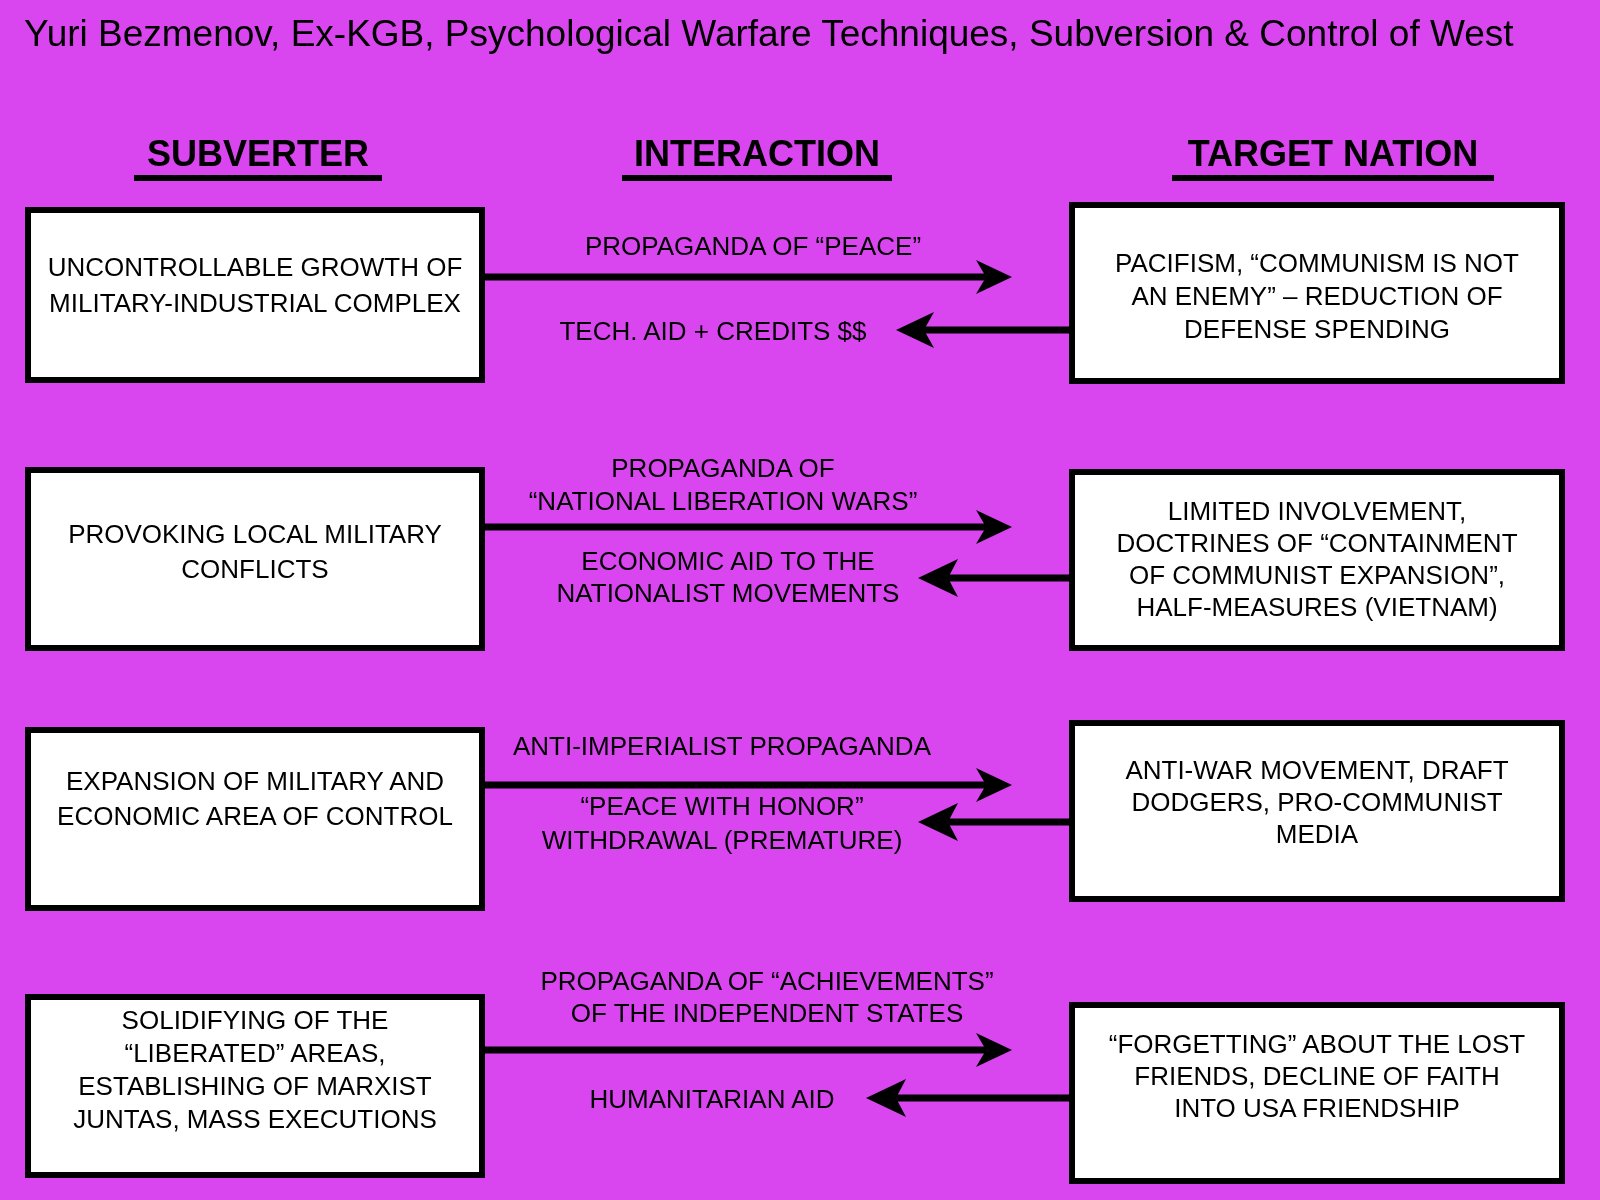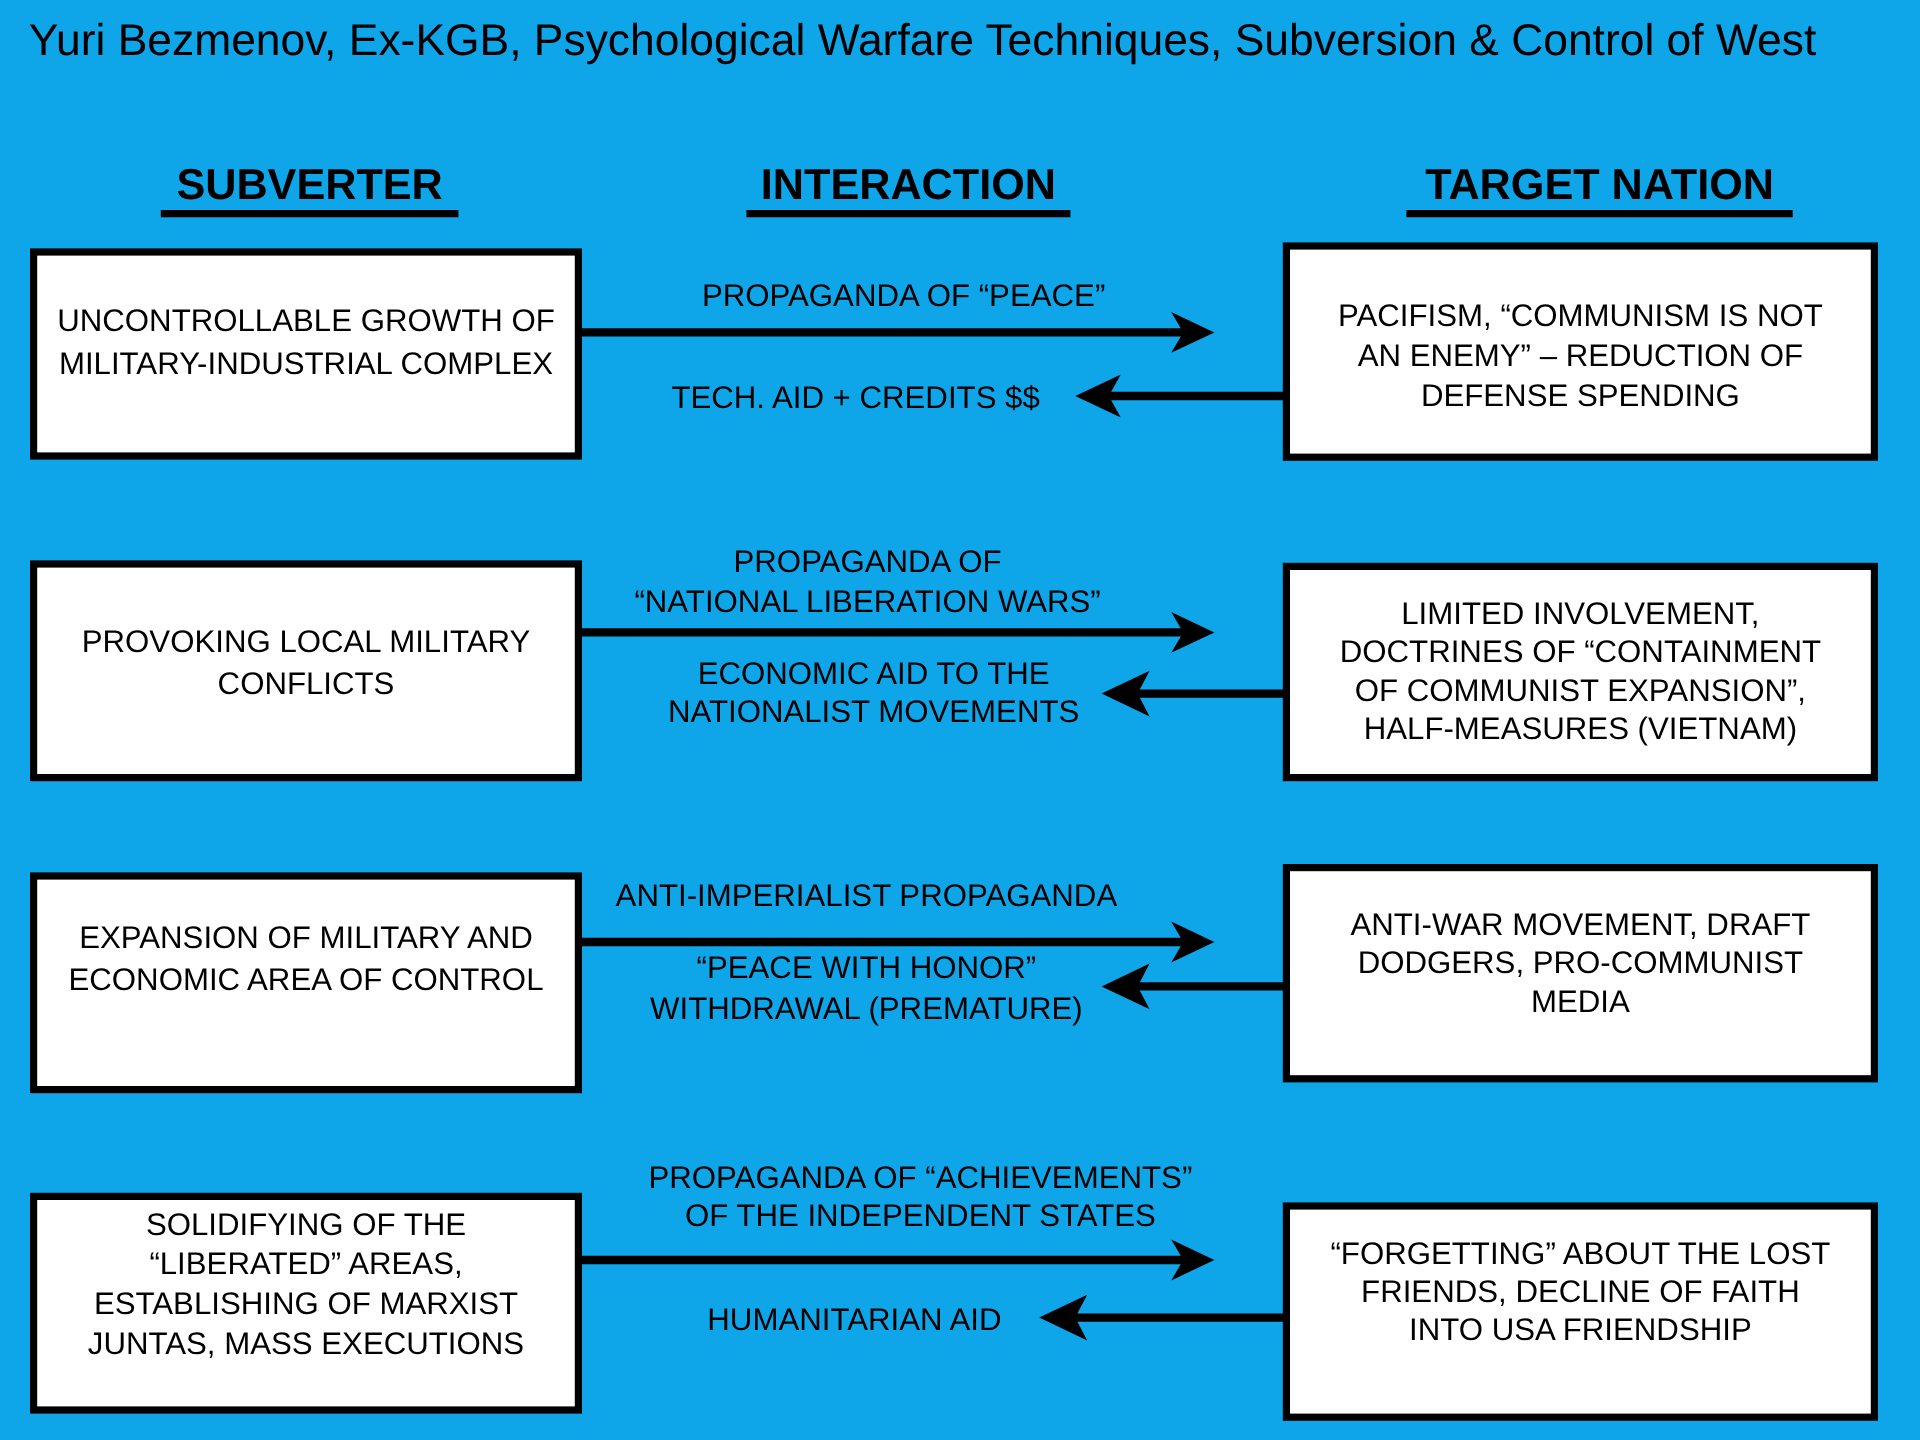--- a/index.html
+++ b/index.html
@@ -11,21 +11,21 @@
     width: 1600px;
     height: 1200px;
     font-family: "Liberation Sans", sans-serif;
     color: #000000;
     overflow: hidden;
   }
   #stage {
     position: relative;
     width: 1600px;
     height: 1200px;
-    background: #0ea5e9;
+    background: #d946ef;
   }
   svg.diagram {
     position: absolute;
     left: 0;
     top: 0;
     width: 1600px;
     height: 1200px;
   }
   .title-text {
     font-family: "Liberation Sans", sans-serif;

